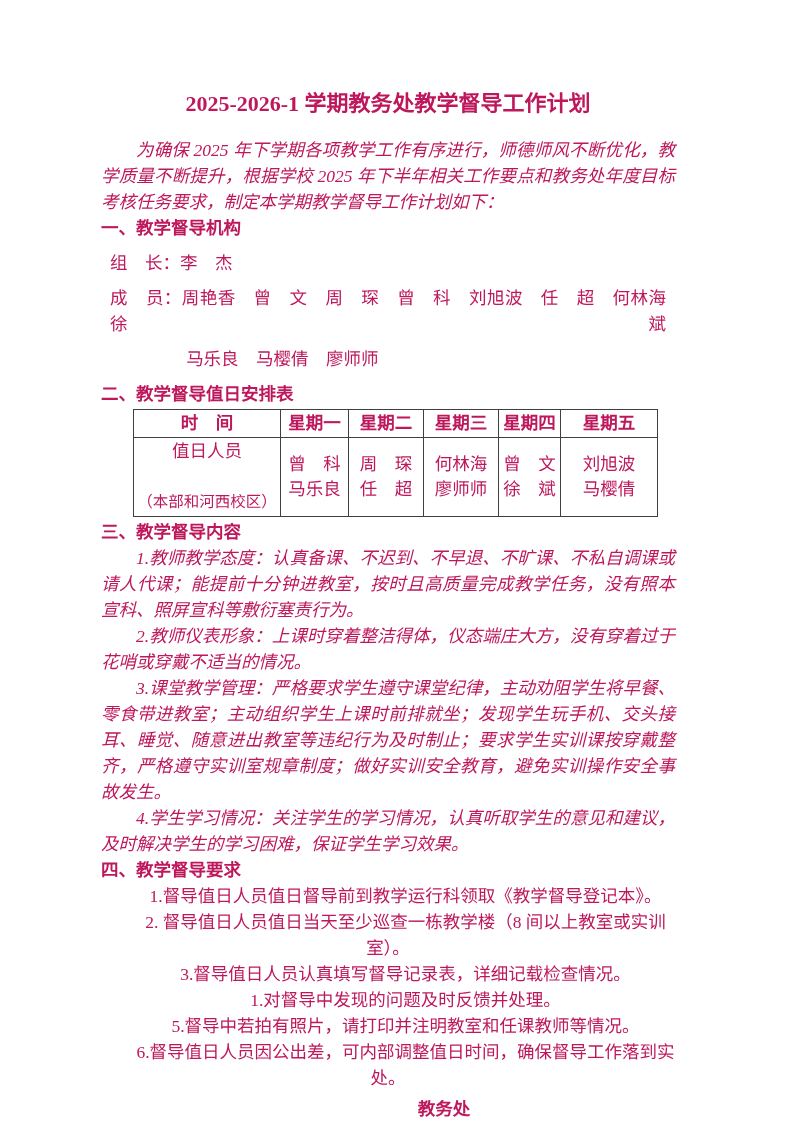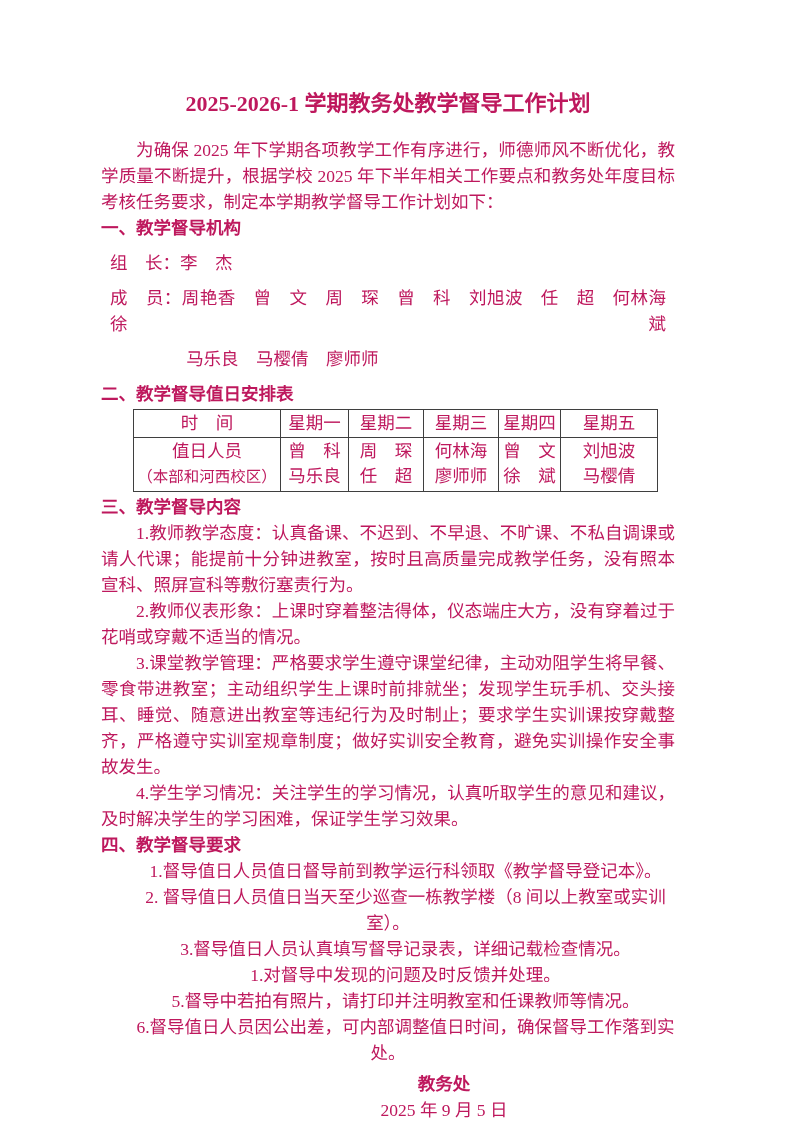--- a/index.html
+++ b/index.html
@@ -25,20 +25,21 @@
     text-align: center;
     font-size: 22px;
     font-weight: bold;
     line-height: 32px;
     white-space: nowrap;
   }
   .para {
     margin: 0;
     text-align: justify;
     text-indent: 2em;
+    font-style: italic;
   }
   .heading {
     margin: 0;
     font-weight: bold;
   }
   .org-line {
     margin: 9px;
   }
   .justify-last {
     text-align: justify;
@@ -54,36 +55,37 @@
     margin: 2px 0 2px 32px;
   }
   table.duty th, table.duty td {
     border: 1px solid #3f3f3f;
     text-align: center;
     padding: 0;
     font-weight: normal;
   }
   table.duty th {
     height: 27px;
-    font-weight: normal;
+    font-weight: bold;
     line-height: 27px;
   }
   table.duty td {
     vertical-align: middle;
     text-align: center;
   }
   table.duty td .cell-line {
     line-height: 25px;
     padding: 0;
   }
   table.duty td .cell-pad {
     padding: 1px 0 2px 0;
   }
   .cell-small {
     font-size: 15.5px;
+    margin-top: 25px;
   }
   .item {
     margin: 0;
     text-indent: 2em;
     text-align: center;
   }
   .sig-block {
     text-align: center;
     padding-left: 112px;
   }

